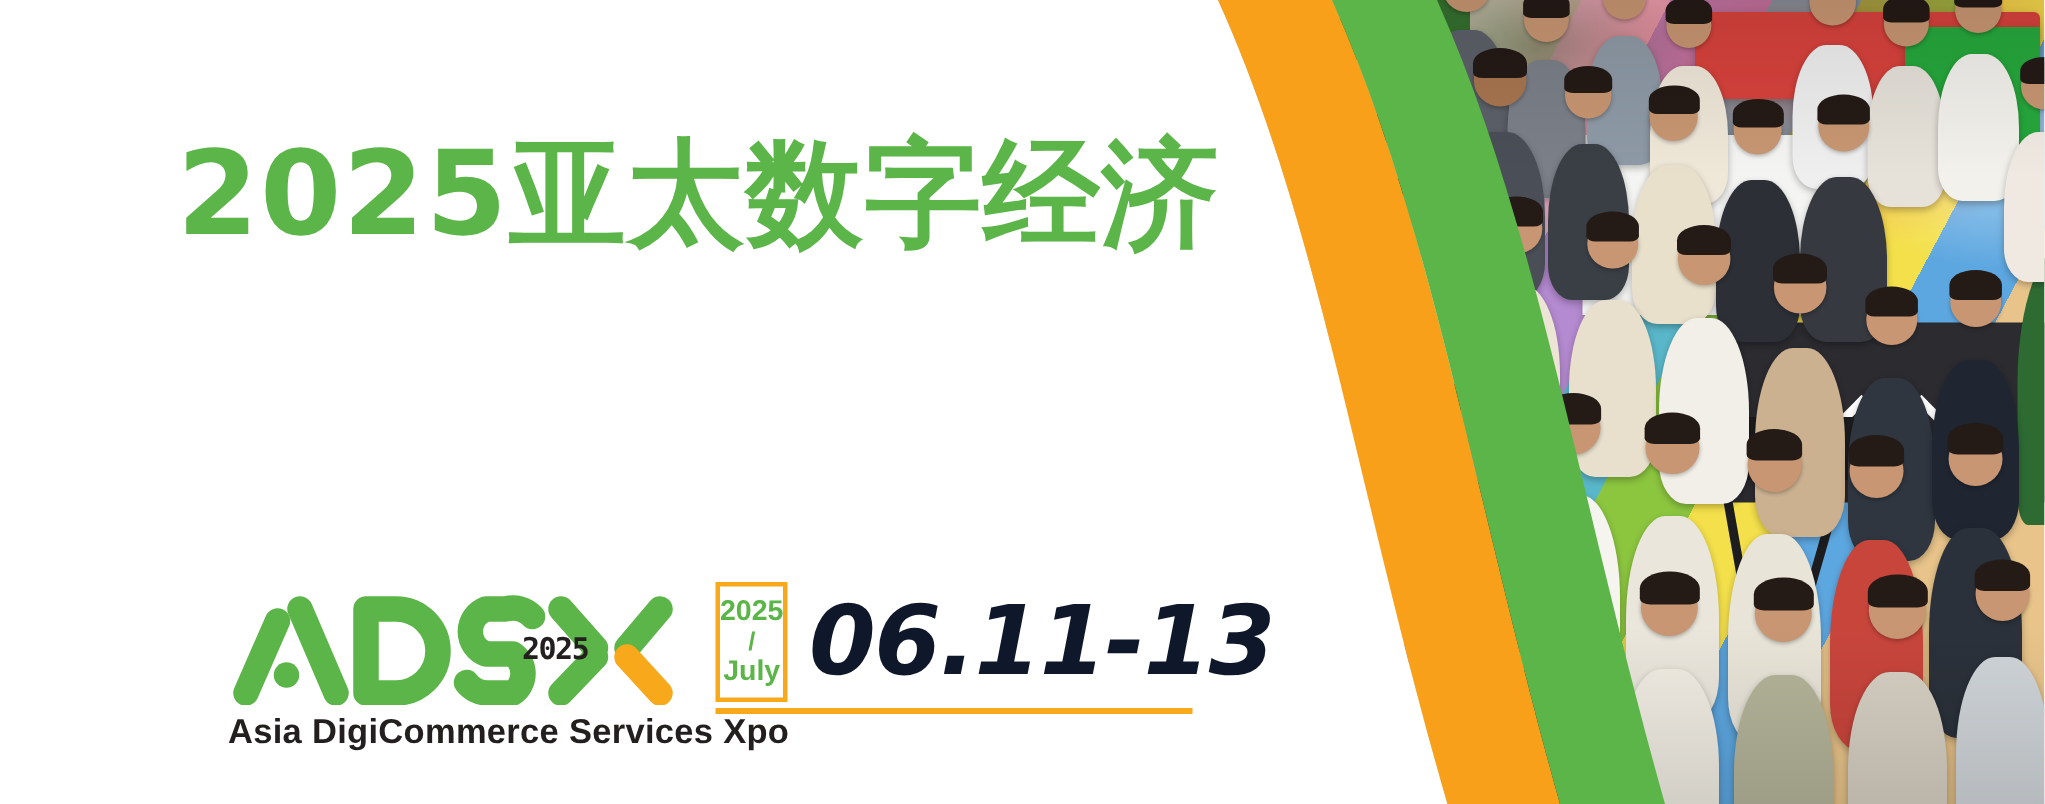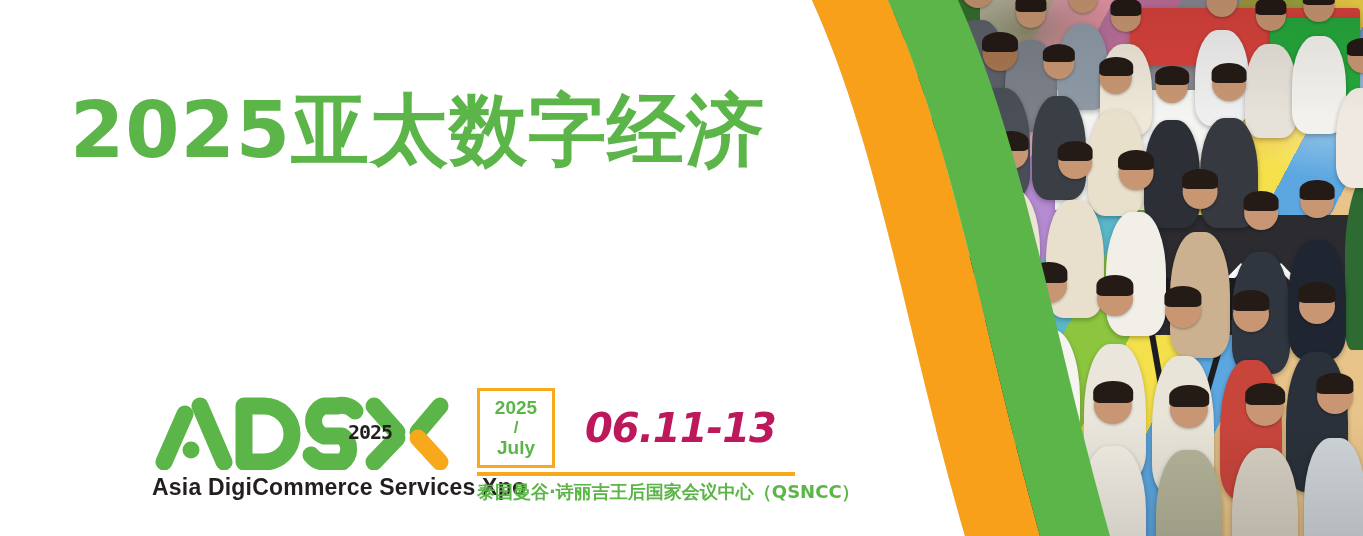--- a/index.html
+++ b/index.html
@@ -135,20 +135,21 @@
     width: 760px;
   }
   .title-line {
     font-family: "DejaVu Sans", "Liberation Sans", sans-serif;
     font-weight: bold;
     font-size: 78px;
     line-height: 104px;
     letter-spacing: 1px;
     color: #5cb548;
     white-space: nowrap;
+    margin-left: 48px;
   }
 
   .logo-block {
     position: absolute;
     left: 152px;
     top: 392px;
     width: 310px;
   }
   .logo-mark {
     position: relative;
@@ -196,27 +197,27 @@
     flex-direction: column;
     align-items: center;
     justify-content: center;
     color: #5cb548;
     font-weight: bold;
     font-size: 19px;
     line-height: 20px;
   }
   .date-box .slash { font-size: 17px; line-height: 18px; margin: 1px 0; }
   .date-main {
-    margin-left: 30px;
+    margin-left: 14px;
     font-family: "DejaVu Sans", "Liberation Sans", sans-serif;
     font-weight: bold;
     font-style: italic;
-    font-size: 40px;
+    font-size: 64px;
     line-height: 56px;
-    color: #be185d;
+    color: #0f172a;
     letter-spacing: -1px;
     white-space: nowrap;
   }
   .date-rule {
     width: 318px;
     height: 4px;
     background: #f7a81b;
     margin-top: 2px;
   }
   .venue-cn {
@@ -352,16 +353,15 @@
   <div class="date-block">
     <div class="date-row">
       <div class="date-box">
         <div>2025</div>
         <div class="slash">/</div>
         <div>July</div>
       </div>
       <div class="date-main">06.11-13</div>
     </div>
     <div class="date-rule"></div>
-    <div class="venue-cn">泰国曼谷·诗丽吉王后国家会议中心（QSNCC）</div>
   </div>
 
 </div>
 
 </body></html>

